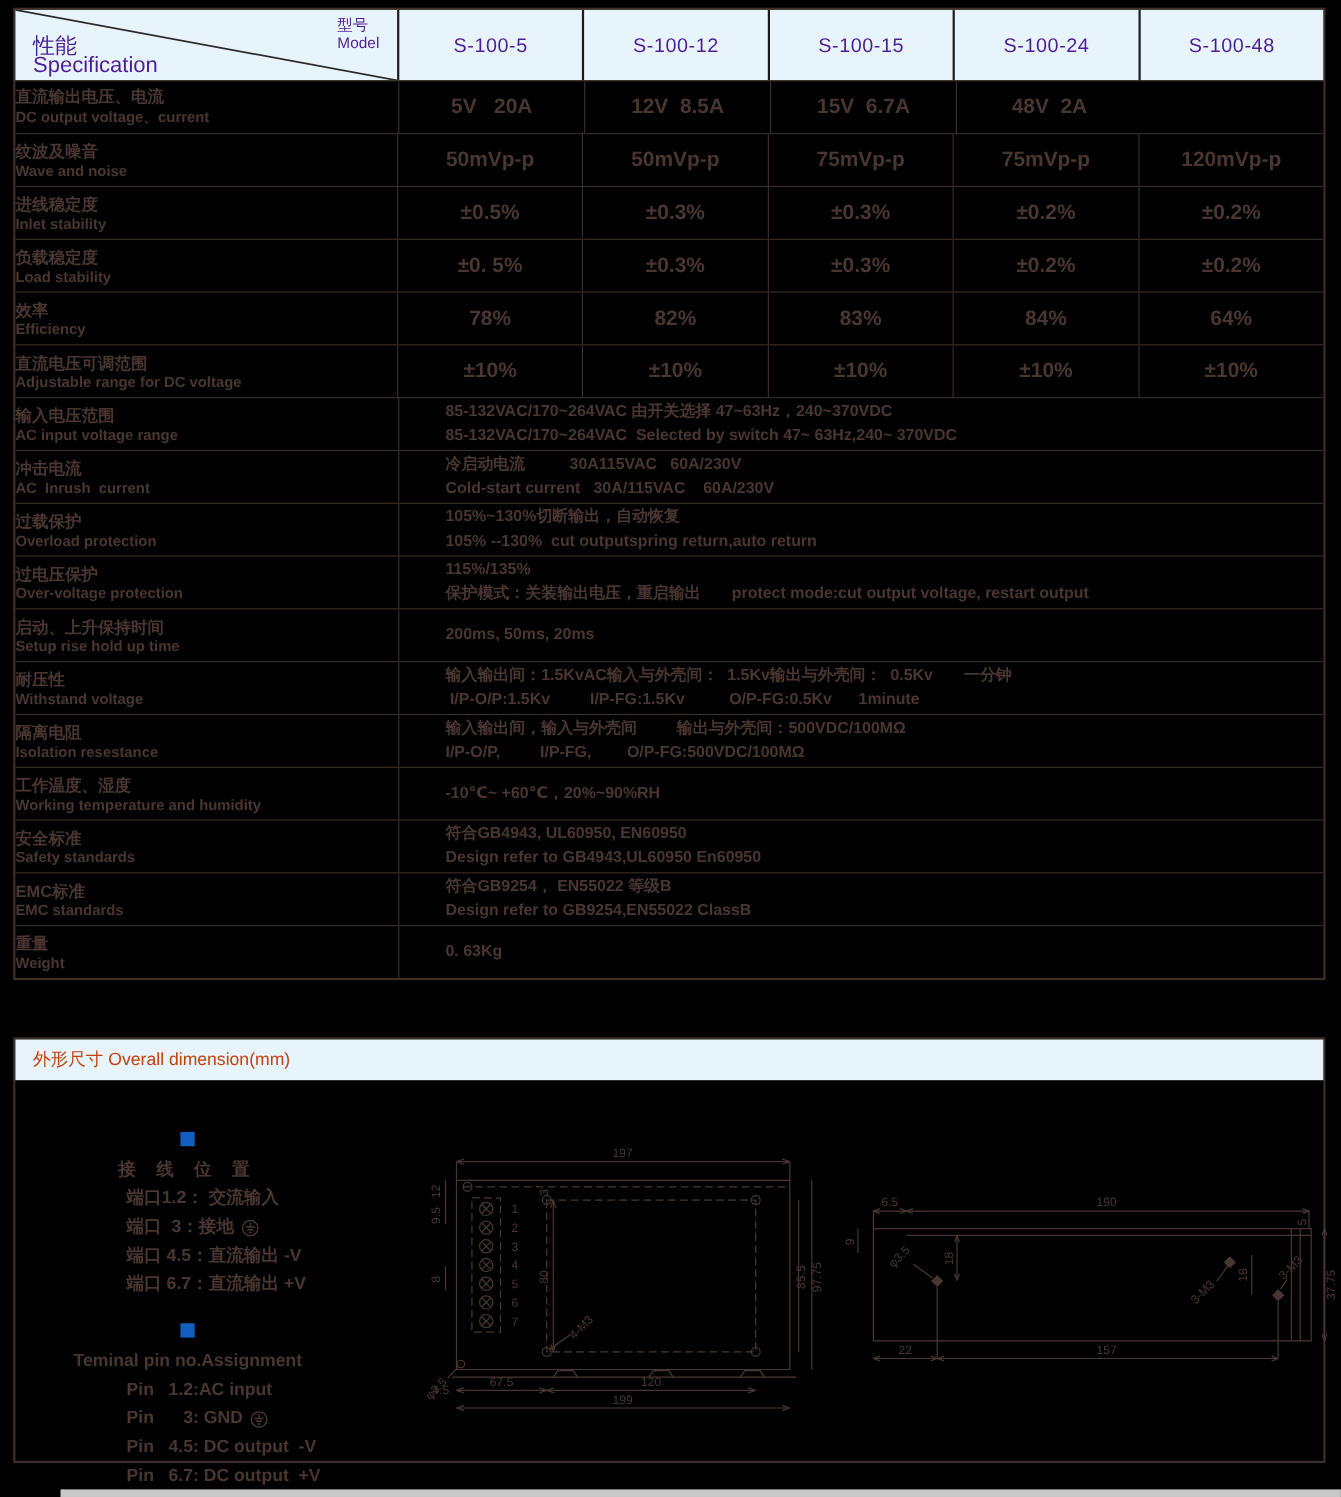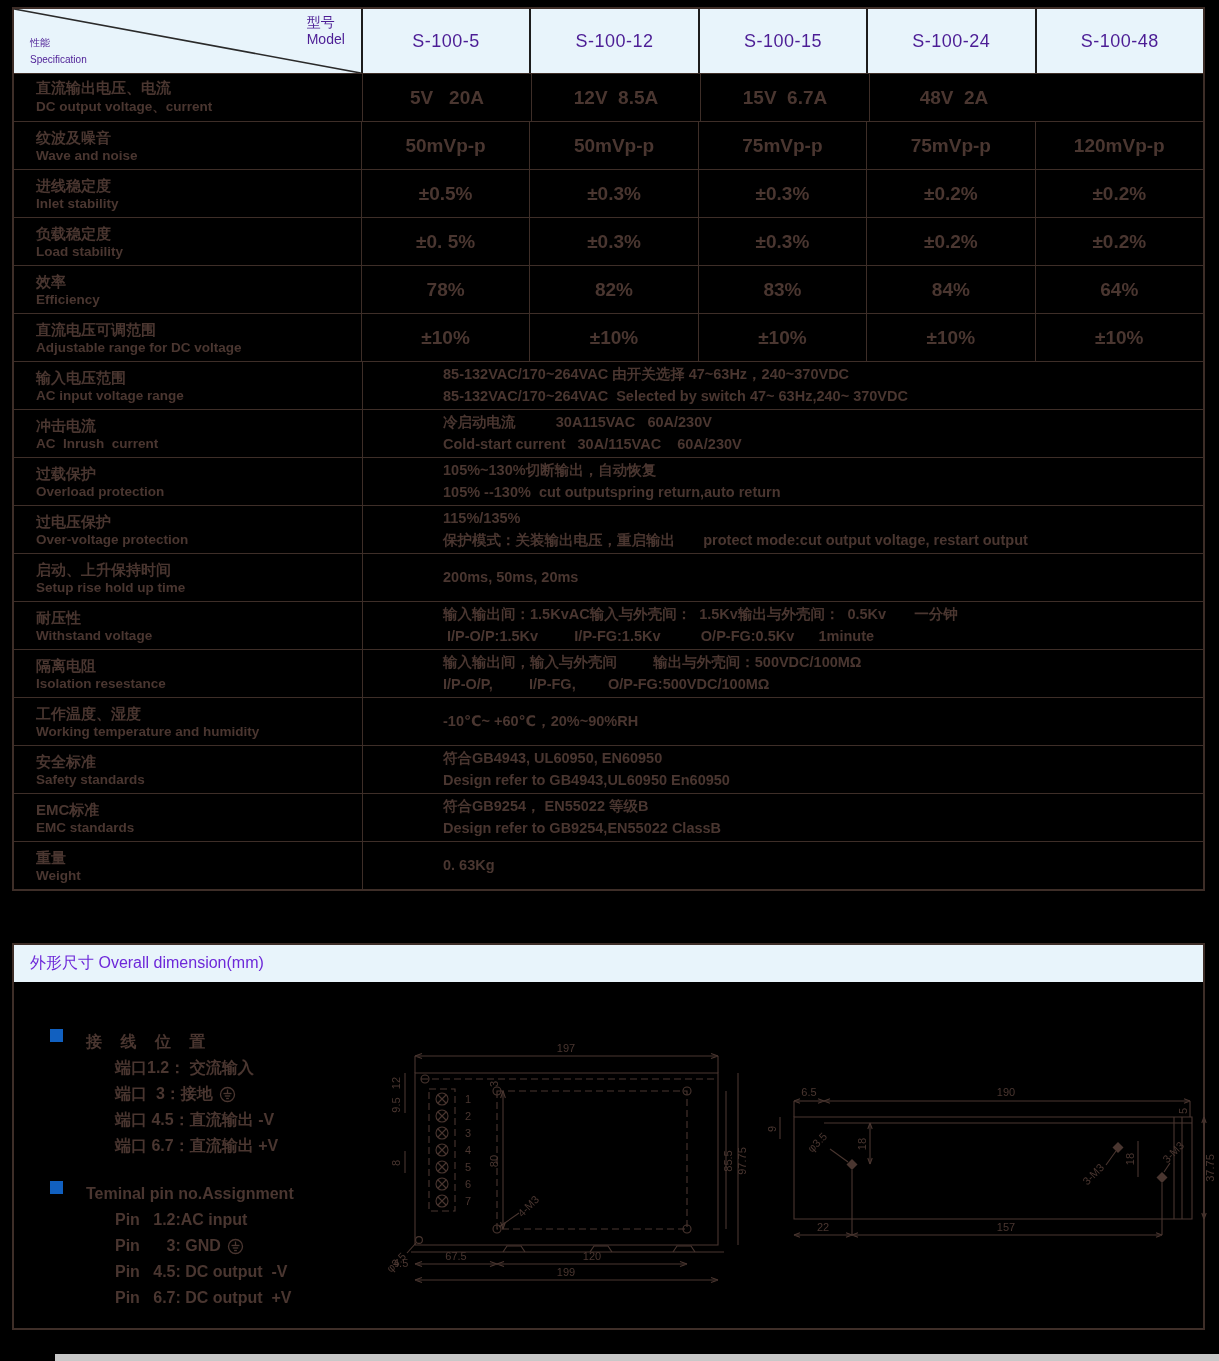--- a/index.html
+++ b/index.html
@@ -9,34 +9,34 @@
     background: var(--page_bg, #000);
     font-family: "Liberation Sans", "DejaVu Sans", sans-serif;
     color: var(--ink, #4a3630);
   }
   
   .spec-table { position:absolute; left:12px; top:7px; width:1193px; border:2px solid var(--line,#3e2e28); background:#000; }
   .thead { display:flex; height:64px; background:var(--header_bg,#e8f4fb); color:#4c1d95; }
   .corner { width:348px; position:relative; }
   .corner svg.diag { position:absolute; left:0; top:0; width:100%; height:100%; }
   .corner-tr { position:absolute; top:5px; right:16px; font-size:14px; line-height:17px; text-align:left; }
-  .corner-bl { position:absolute; left:16px; bottom:5px; font-size:10px; line-height:17px; }
+  .corner-bl { position:absolute; left:16px; bottom:5px; font-size:20px; line-height:17px; }
   .mc { width:169px; display:flex; align-items:center; justify-content:center; font-size:18px; letter-spacing:.5px; border-left:2px solid #1c1c1c; }
   .r { display:flex; height:48px; border-top:1.5px solid var(--line,#3e2e28); }
-  .lc { width:348px; display:flex; flex-direction:column; justify-content:center; padding-left:22px; }
+  .lc { width:348px; display:flex; flex-direction:column; justify-content:center; padding-left:0; }
   .zh { font-size:15px; font-weight:700; white-space:pre; }
   .en { font-size:13.5px; font-weight:600; white-space:pre; }
   .vc { width:169px; display:flex; align-items:center; justify-content:center; font-size:19px; font-weight:600; border-left:1.5px solid var(--line,#3e2e28); white-space:pre; }
-  .sc { flex:1; display:flex; flex-direction:column; justify-content:center; padding-left:80px; font-size:14.5px; font-weight:600; border-left:1.5px solid var(--line,#3e2e28); line-height:1.45; }
+  .sc { flex:1; display:flex; flex-direction:column; justify-content:center; padding-left:42px; font-size:14.5px; font-weight:600; border-left:1.5px solid var(--line,#3e2e28); line-height:1.45; }
   .sc div { white-space:pre-wrap; }
   
   .dim-box { position:absolute; left:12px; top:943px; width:1193px; height:387px; border:2px solid var(--line,#3e2e28); background:#000; }
-  .dim-title-band { height:37px; background:var(--header_bg,#e8f4fb); color:#6d28d9; display:flex; align-items:center; padding-left:16px; font-size:16px; }
+  .dim-title-band { height:37px; background:var(--header_bg,#e8f4fb); color:#c2410c; display:flex; align-items:center; padding-left:16px; font-size:16px; }
   .notes { position:absolute; left:36px; top:84px; font-size:16px; font-weight:700; line-height:26px; }
-  .note-head { display:flex; align-items:flex-start; gap:23px; }
+  .note-head { display:flex; align-items:center; gap:9px;flex-direction:column; }
   .note-head .hd { white-space:pre; }
   .hd-ls { letter-spacing:7px; }
   .bullet { width:13px; height:13px; background:var(--accent_blue,#1160c0); display:inline-block; flex:0 0 auto; }
   .note-line { padding-left:22px; display:flex; align-items:center; gap:6px; }
   .note-line span { white-space:pre;margin-left:43px; }
   .gicon { flex:0 0 auto; }
   svg.draw { position:absolute; color:var(--ink,#4a3630); }
   svg.draw * { vector-effect:non-scaling-stroke; }
   svg.draw line, svg.draw rect, svg.draw path.s, svg.draw circle { fill:none; stroke:currentColor; stroke-width:1.1; }
   svg.draw .dash { stroke-dasharray:7 4; }

